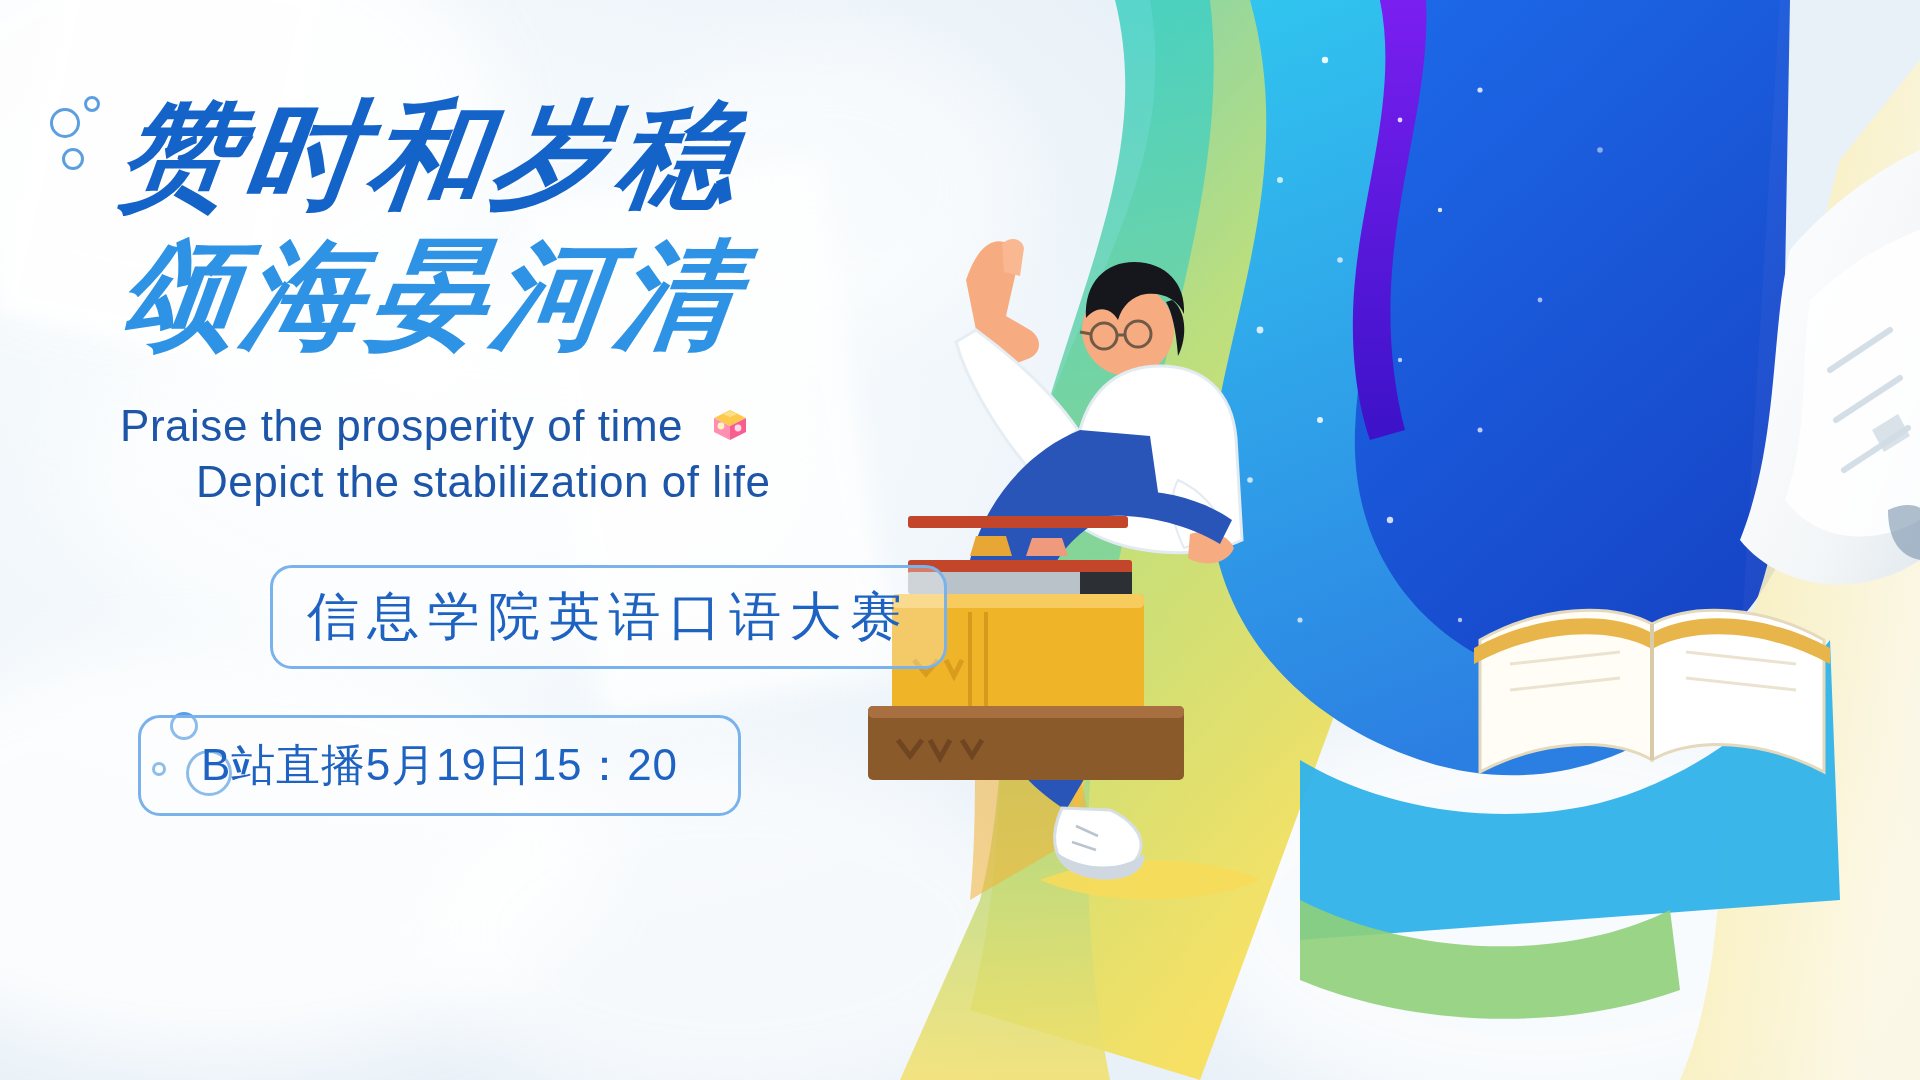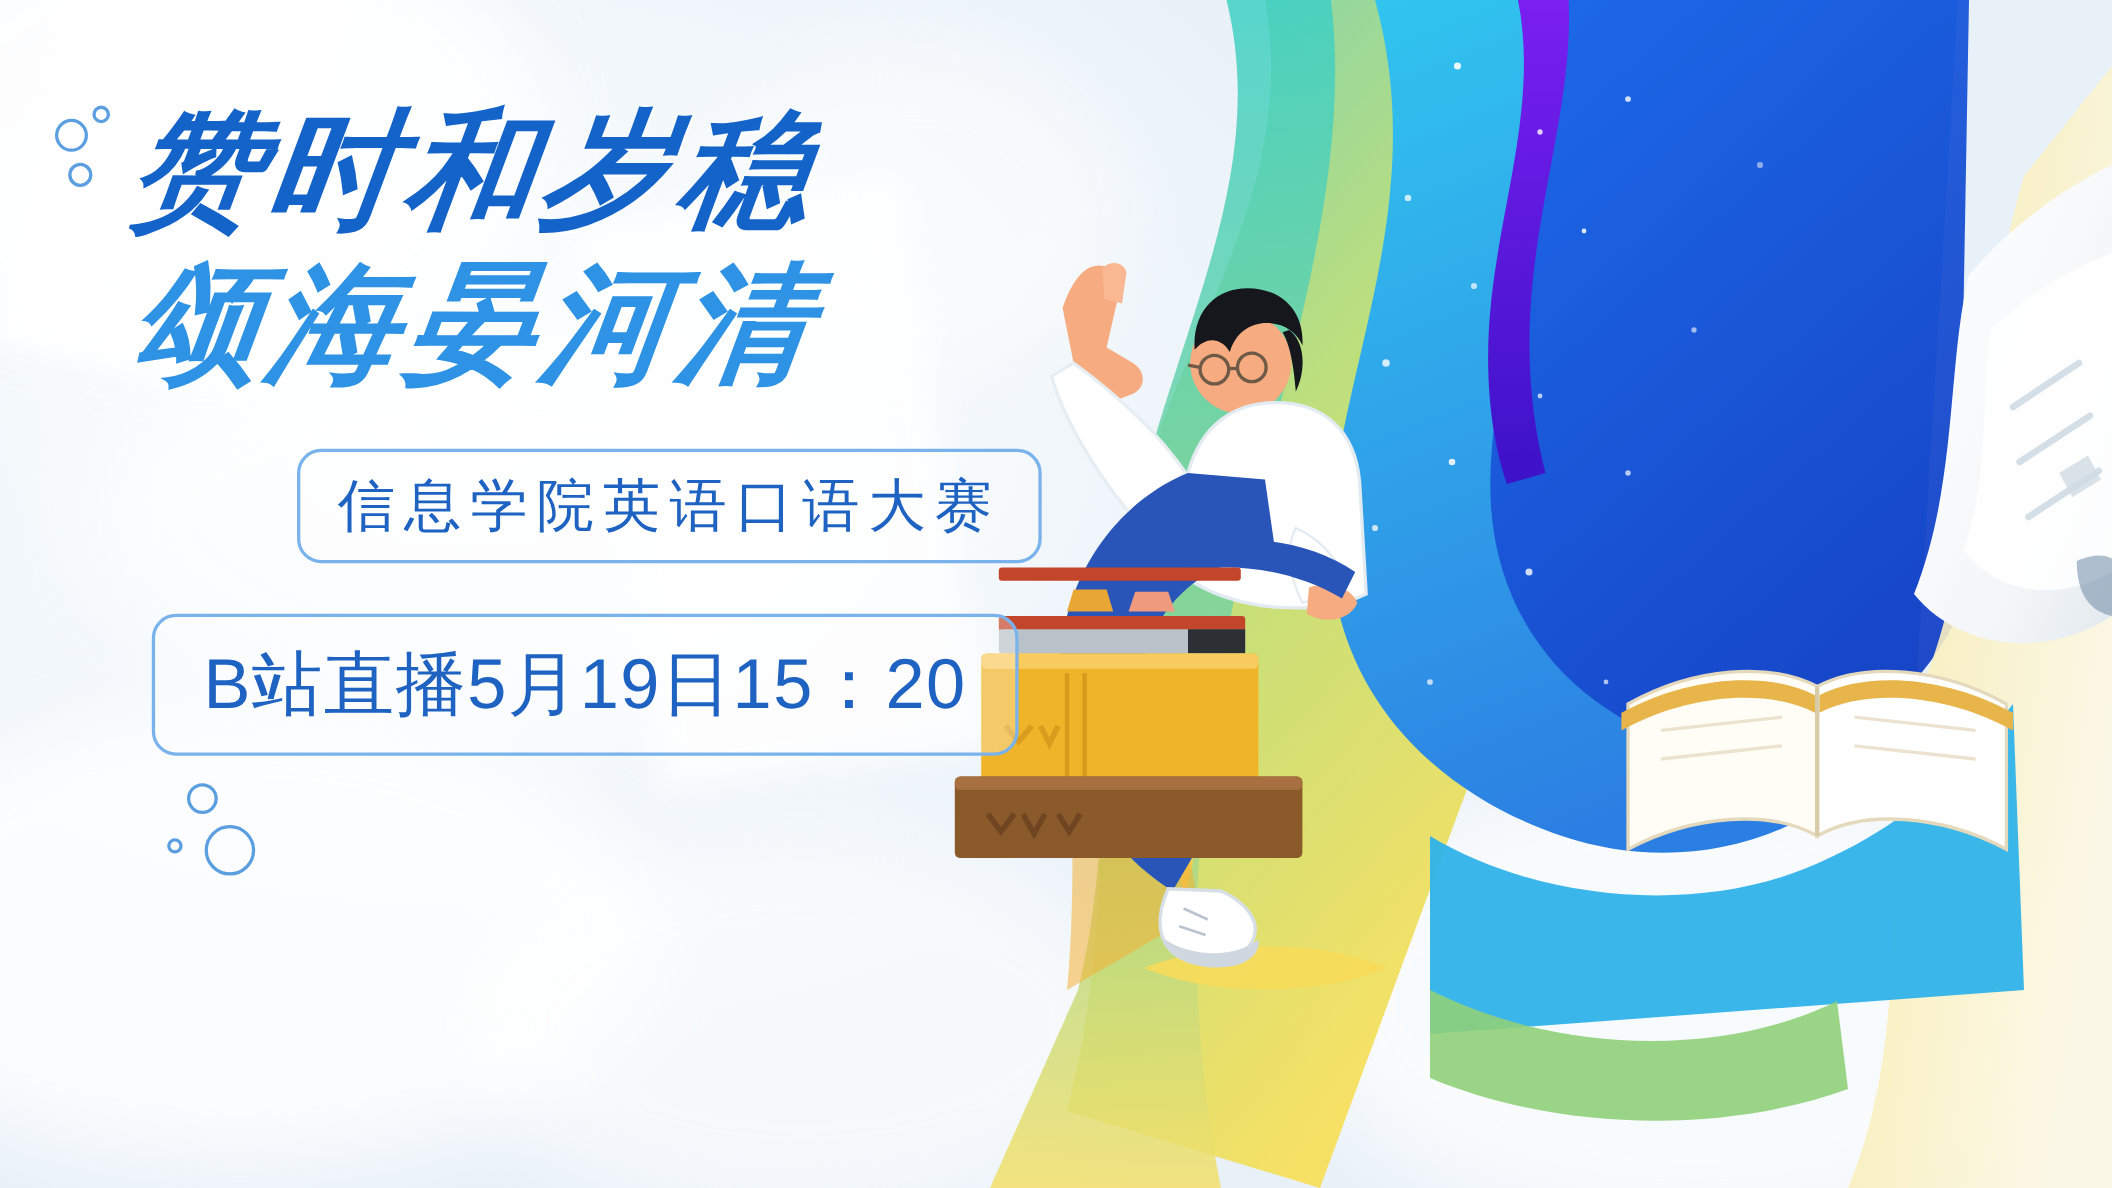--- a/index.html
+++ b/index.html
@@ -80,22 +80,22 @@
     color:#1f63c2;
     white-space:nowrap;
   }
   #event-pill {
     margin-left:150px; margin-top:54px;
     padding:14px 34px;
     font-size:52px; letter-spacing:.16em; font-weight:400;
   }
   #live-pill {
     margin-left:18px; margin-top:46px;
-    padding:18px 44px;
-    font-size:64px; letter-spacing:.02em; font-weight:400;
+    padding:18px 60px;
+    font-size:44px; letter-spacing:.02em; font-weight:400;
   }
 
   
   .bub { position:absolute; border:3px solid #5b9fe0; border-radius:50%; background:transparent; }
   #bub-a { left:50px;  top:108px; width:30px; height:30px; }
   #bub-b { left:84px;  top:96px;  width:16px; height:16px; }
   #bub-c { left:62px;  top:148px; width:22px; height:22px; }
   #bub-d { left:170px; top:712px; width:28px; height:28px; }
   #bub-e { left:186px; top:750px; width:46px; height:46px; }
   #bub-f { left:152px; top:762px; width:14px; height:14px; }
@@ -307,19 +307,33 @@
   <div class="bub" id="bub-d"></div>
   <div class="bub" id="bub-e"></div>
   <div class="bub" id="bub-f"></div>
 
   <div id="content">
 
     <div class="title-line" id="title-1">赞时和岁稳</div>
 
     <div class="title-line" id="title-2">颂海晏河清</div>
 
+    <div id="subtitle">
+      <div class="sub-line" id="sub-1">
+        <span>Praise the prosperity of time</span>
+        <svg id="giftbox" viewBox="0 0 40 40">
+          <path d="M4 14 L20 6 L36 14 L20 22 Z" fill="#ffc94d"></path>
+          <path d="M4 14 L20 22 L20 36 L4 28 Z" fill="#ff8fb0"></path>
+          <path d="M36 14 L20 22 L20 36 L36 28 Z" fill="#f95d8f"></path>
+          <circle cx="11" cy="22" r="3.4" fill="#fff3c4"></circle>
+          <circle cx="28" cy="24" r="3.4" fill="#ffd9e6"></circle>
+          <path d="M13 10 L20 13 L27 10 L20 7 Z" fill="#ffe08a"></path>
+        </svg>
+      </div>
+      <div class="sub-line" id="sub-2">Depict the stabilization of life</div>
+    </div>
 
     <div class="pill" id="event-pill">信息学院英语口语大赛</div>
 
     <div class="pill" id="live-pill">B站直播5月19日15：20</div>
 
   </div>
 </div>
 
 </body></html>

